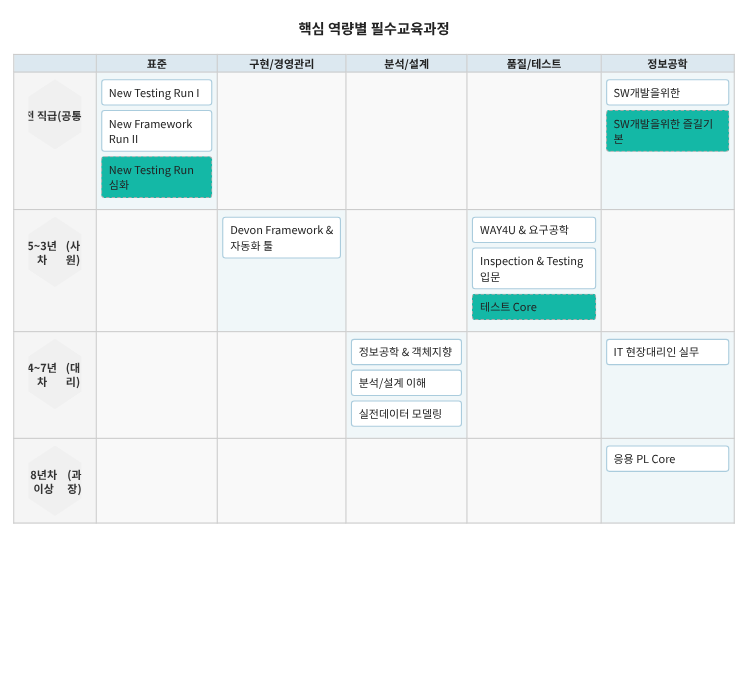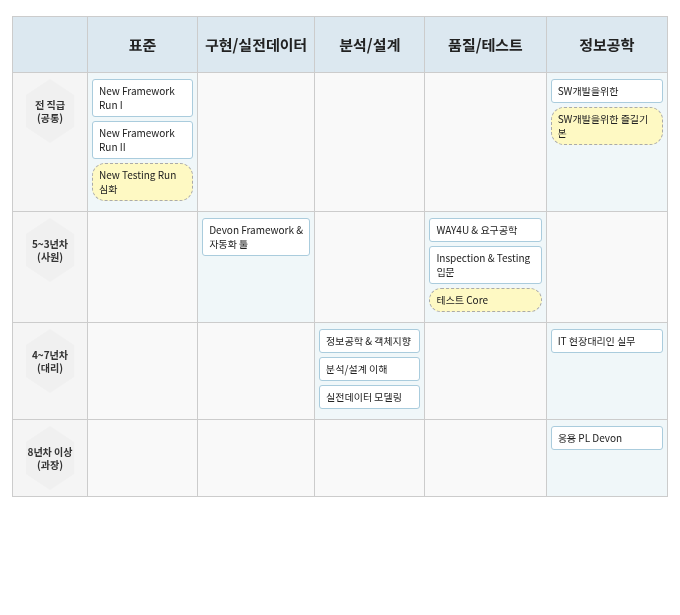--- a/index.html
+++ b/index.html
@@ -27,40 +27,40 @@
       table-layout: fixed;
     }
     .grid-table th, .grid-table td {
       border: 1px solid #ccc;
       vertical-align: top;
       padding: 6px 4px;
     }
     .grid-table thead th {
       background-color: #dce8f0;
       text-align: center;
-      font-size: 15px;
-      font-weight: bold;
-      padding: 17px 4px;
+      font-size: 10px;
+      font-weight: bold;
+      padding: 0 4px;
       color: #222;
     }
     .row-label-cell {
       background-color: #f5f5f5;
       text-align: center;
       vertical-align: middle;
       font-size: 11px;
       font-weight: bold;
       color: #333;
       width: 60px;
       border: 1px solid #ccc;
     }
     .hex-shape {
       display: inline-flex;
       align-items: center;
       justify-content: center;
-      flex-direction: column;
+      flex-direction: row;
       background: #f0f0f0;
       clip-path: polygon(50% 0%, 93% 25%, 93% 75%, 50% 100%, 7% 75%, 7% 25%);
       width: 56px;
       height: 64px;
       text-align: center;
       font-size: 10px;
       font-weight: bold;
       color: #333;
       line-height: 1.3;
     }
@@ -77,22 +77,22 @@
       background: #fff;
       border-radius: 3px;
       padding: 4px 6px;
       margin-bottom: 4px;
       font-size: 10px;
       color: #222;
       line-height: 1.4;
     }
     .card-dashed {
       border: 1px dashed #aaaaaa;
-      background: #fef9c3;
-      border-radius: 13px;
+      background: #14b8a6;
+      border-radius: 3px;
       padding: 4px 6px;
       margin-bottom: 4px;
       font-size: 10px;
       color: #222;
       line-height: 1.4;
     }
     .header-row-label {
       background-color: #f5f5f5;
       width: 60px;
     }
@@ -101,48 +101,49 @@
     .col-std { width: 100px; }
     .col-arch { width: 106px; }
     .col-analysis { width: 100px; }
     .col-quality { width: 110px; }
     .col-mgmt { width: 110px; }
   </style>
 </head>
 <body>
 
 <div class="page-container">
+  <div class="page-title">핵심 역량별 필수교육과정</div>
 
   <table class="grid-table">
     <colgroup>
       <col class="col-label">
       <col class="col-std">
       <col class="col-arch">
       <col class="col-analysis">
       <col class="col-quality">
       <col class="col-mgmt">
     </colgroup>
     <thead>
       <tr>
         <th class="header-row-label"></th>
         <th>표준</th>
-        <th>구현/실전데이터</th>
+        <th>구현/경영관리</th>
         <th>분석/설계</th>
         <th>품질/테스트</th>
         <th>정보공학</th>
       </tr>
     </thead>
     <tbody id="table-body">
     <tr>
           <td class="row-label-cell"><div class="hex-shape">
               <span>전 직급</span>
               <span>(공통)</span>
             </div></td>
           <td class="content-cell">
-            <div class="card">New Framework Run I</div>
+            <div class="card">New Testing Run I</div>
             <div class="card">New Framework Run II</div>
             <div class="card-dashed">New Testing Run 심화</div>
           </td>
           <td class="empty-cell"></td>
           <td class="empty-cell"></td>
           <td class="empty-cell"></td>
           <td class="content-cell">
             <div class="card">SW개발을위한</div>
             <div class="card-dashed">SW개발을위한 즐길기본</div>
           </td>
@@ -184,18 +185,18 @@
         <tr>
           <td class="row-label-cell"><div class="hex-shape">
               <span>8년차 이상</span>
               <span>(과장)</span>
             </div></td>
           <td class="empty-cell"></td>
           <td class="empty-cell"></td>
           <td class="empty-cell"></td>
           <td class="empty-cell"></td>
           <td class="content-cell">
-            <div class="card">응용 PL Devon</div>
+            <div class="card">응용 PL Core</div>
           </td>
         </tr>
       </tbody>
   </table>
 </div>
 
 </body></html>

